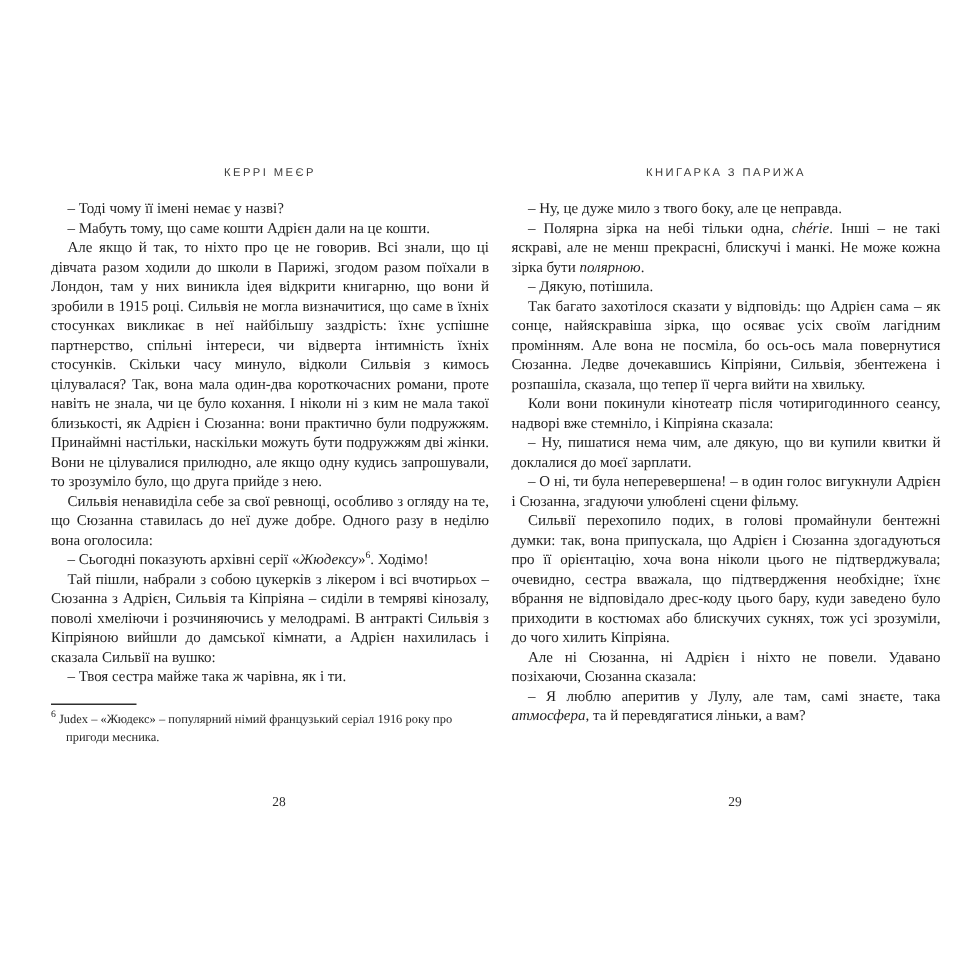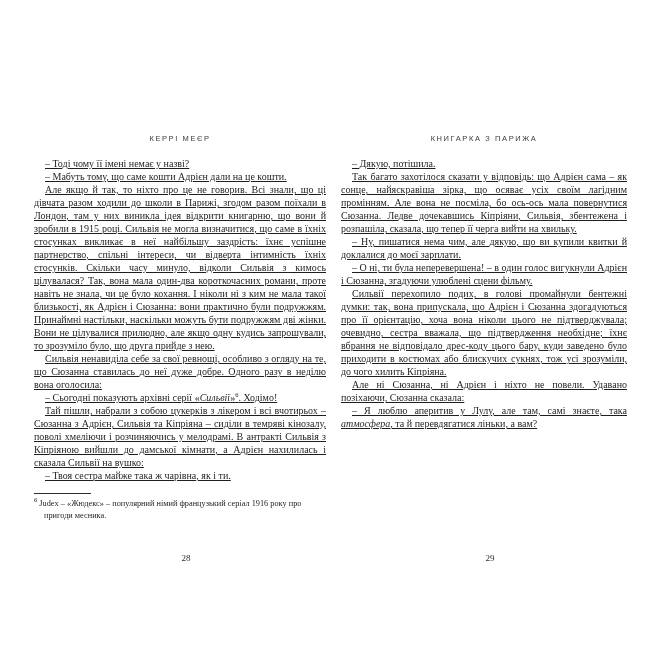--- a/index.html
+++ b/index.html
@@ -9,39 +9,37 @@
     font-family: "Liberation Serif", serif;
     color: #1f1f1f;
     position: relative;
     overflow: hidden;
   }
   .spread { position: absolute; inset: 0; }
   .page {
     position: absolute;
     top: 110px;
     height: 470px;
-    margin-top: 24px;
   }
   .page-left  { left: 34px;  width: 292px; }
   .page-right { left: 341px; width: 286px; }
 
   .running-head {
     font-family: "Liberation Sans", sans-serif;
     font-size: 7.5px;
     letter-spacing: 1.6px;
     color: #3c3c3c;
     text-align: center;
     height: 10px;
   }
   .page-body {
     margin-top: 13px;
     font-size: 10px;
     line-height: 13px;
     text-align: justify;
-    text-decoration: underline;
   }
   .para { margin: 0; text-indent: 11px; }
   .para.no-indent { text-indent: 0; }
   .para i { font-style: italic; }
   sup { font-size: 6.5px; line-height: 0; vertical-align: super; }
 
   .footnote-block { margin-top: 11px; }
   .footnote-rule {
     width: 57px; height: 0;
     border-top: 1px solid #2e2e2e;
@@ -68,36 +66,39 @@
 
 <div class="spread">
 
   <section class="page page-left">
     <div class="running-head">КЕРРІ МЕЄР</div>
     <div class="page-body">
         <p class="para"><span>– Тоді чому її імені немає у назві?</span></p>
         <p class="para"><span>– Мабуть тому, що саме кошти Адрієн дали на це кошти.</span></p>
         <p class="para"><span>Але якщо й так, то ніхто про це не говорив. Всі знали, що ці дівчата разом ходили до школи в Парижі, згодом разом поїхали в Лондон, там у них виникла ідея відкрити книгарню, що вони й зробили в 1915 році. Сильвія не могла визначитися, що саме в їхніх стосунках викликає в неї найбільшу заздрість: їхнє успішне партнерство, спільні інтереси, чи відверта інтимність їхніх стосунків. Скільки часу минуло, відколи Сильвія з кимось цілувалася? Так, вона мала один-два короткочасних романи, проте навіть не знала, чи це було кохання. І ніколи ні з ким не мала такої близькості, як Адрієн і Сюзанна: вони практично були подружжям. Принаймні настільки, наскільки можуть бути подружжям дві жінки. Вони не цілувалися прилюдно, але якщо одну кудись запрошували, то зрозуміло було, що друга прийде з нею.</span></p>
         <p class="para"><span>Сильвія ненавиділа себе за свої ревнощі, особливо з огляду на те, що Сюзанна ставилась до неї дуже добре. Одного разу в неділю вона оголосила:</span></p>
-        <p class="para"><span>– Сьогодні показують архівні серії «</span><i>Сильвії</i><span>»</span><sup>6</sup><span>. Ходімо!</span></p>
+        <p class="para"><span>– Сьогодні показують архівні серії «</span><i>Жюдексу</i><span>»</span><sup>6</sup><span>. Ходімо!</span></p>
         <p class="para"><span>Тай пішли, набрали з собою цукерків з лікером і всі вчотирьох – Сюзанна з Адрієн, Сильвія та Кіпріяна – сиділи в темряві кінозалу, поволі хмеліючи і розчиняючись у мелодрамі. В антракті Сильвія з Кіпріяною вийшли до дамської кімнати, а Адрієн нахилилась і сказала Сильвії на вушко:</span></p>
         <p class="para"><span>– Твоя сестра майже така ж чарівна, як і ти.</span></p>
       </div>
     <div class="footnote-block">
       <div class="footnote-rule"></div>
       <div class="footnote"><sup>6</sup><span> Judex – «Жюдекс» – популярний німий французький серіал 1916 року про пригоди месника.</span></div>
     </div>
     <div class="folio">28</div>
   </section>
 
   <section class="page page-right">
     <div class="running-head">КНИГАРКА З ПАРИЖА</div>
     <div class="page-body">
+        <p class="para"><span>– Ну, це дуже мило з твого боку, але це неправда.</span></p>
+        <p class="para"><span>– Полярна зірка на небі тільки одна, </span><i>chérie</i><span>. Інші – не такі яскраві, але не менш прекрасні, блискучі і манкі. Не може кожна зірка бути </span><i>полярною</i><span>.</span></p>
         <p class="para"><span>– Дякую, потішила.</span></p>
         <p class="para"><span>Так багато захотілося сказати у відповідь: що Адрієн сама – як сонце, найяскравіша зірка, що осяває усіх своїм лагідним промінням. Але вона не посміла, бо ось-ось мала повернутися Сюзанна. Ледве дочекавшись Кіпріяни, Сильвія, збентежена і розпашіла, сказала, що тепер її черга вийти на хвильку.</span></p>
+        <p class="para"><span>Коли вони покинули кінотеатр після чотиригодинного сеансу, надворі вже стемніло, і Кіпріяна сказала:</span></p>
         <p class="para"><span>– Ну, пишатися нема чим, але дякую, що ви купили квитки й доклалися до моєї зарплати.</span></p>
         <p class="para"><span>– О ні, ти була неперевершена! – в один голос вигукнули Адрієн і Сюзанна, згадуючи улюблені сцени фільму.</span></p>
         <p class="para"><span>Сильвії перехопило подих, в голові промайнули бентежні думки: так, вона припускала, що Адрієн і Сюзанна здогадуються про її орієнтацію, хоча вона ніколи цього не підтверджувала; очевидно, сестра вважала, що підтвердження необхідне; їхнє вбрання не відповідало дрес-коду цього бару, куди заведено було приходити в костюмах або блискучих сукнях, тож усі зрозуміли, до чого хилить Кіпріяна.</span></p>
         <p class="para"><span>Але ні Сюзанна, ні Адрієн і ніхто не повели. Удавано позіхаючи, Сюзанна сказала:</span></p>
         <p class="para"><span>– Я люблю аперитив у Лулу, але там, самі знаєте, така </span><i>атмосфера</i><span>, та й перевдягатися ліньки, а вам?</span></p>
       </div>
     <div class="folio">29</div>
   </section>
 
 </div>

